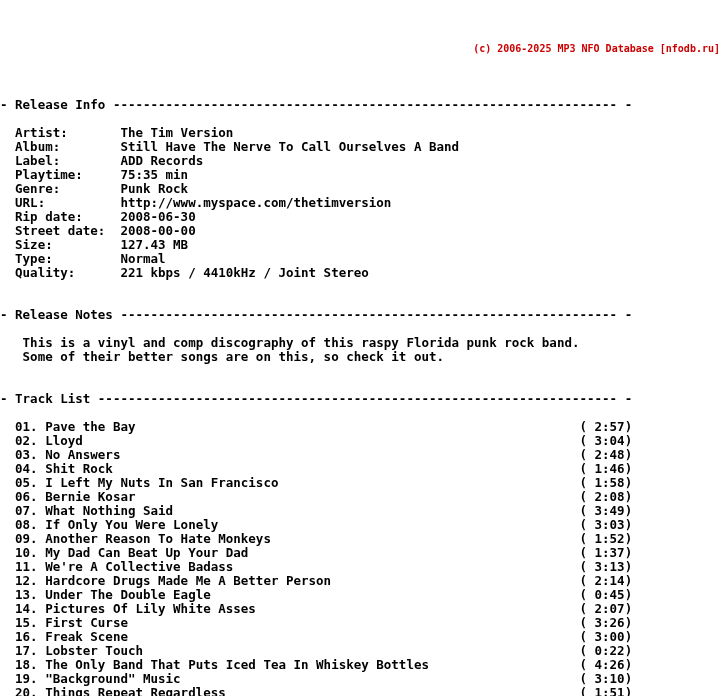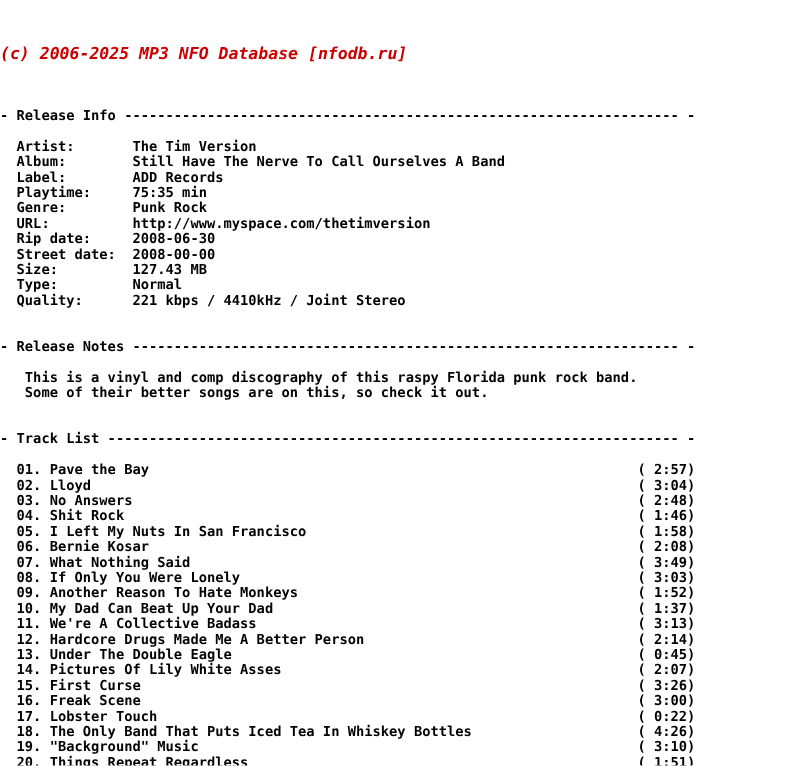--- a/index.html
+++ b/index.html
@@ -19,28 +19,27 @@
     width: 720px;
     height: 696px;
     font-family: "DejaVu Sans Mono", "Liberation Mono", monospace;
     font-size: 12.5px;
     line-height: 14px;
     color: #000000;
     white-space: pre;
     letter-spacing: 0px;
   }
   .title-bar {
-    text-align: left;
+    text-align: right;
     color: #cc0000;
     font-weight: bold;
-    font-size: 15px;
+    font-size: 10px;
     line-height: 14px;
     padding-top: 0px;
     white-space: pre;
-    font-style: italic;
   }
   .pre-block {
     white-space: pre;
     font-family: "DejaVu Sans Mono", "Liberation Mono", monospace;
     font-size: 12.5px;
     line-height: 14px;
     color: #000000;
     font-weight: bold;
   }
 </style>

